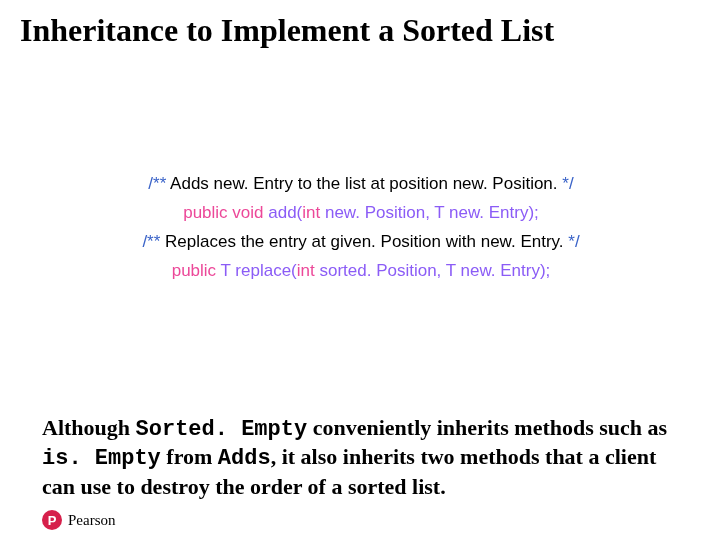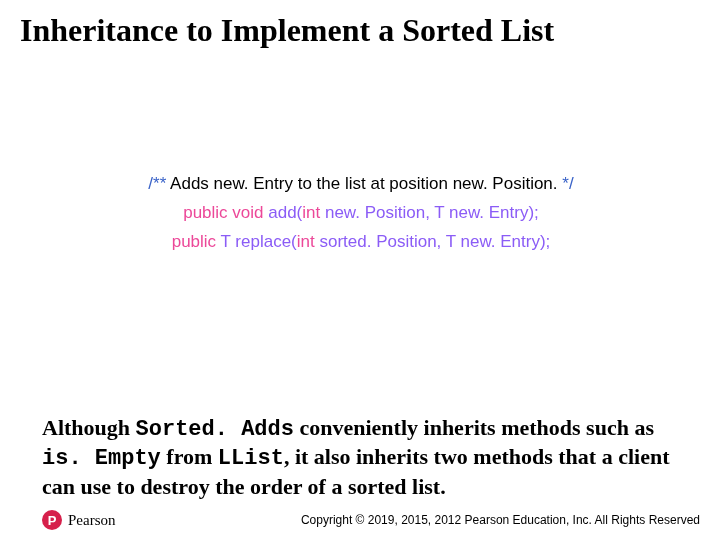--- a/index.html
+++ b/index.html
@@ -99,28 +99,28 @@
 </head>
 <body>
 
 <div class="slide">
 
   <div class="title">Inheritance to Implement  a Sorted List</div>
 
   <div class="code-block">
     <div class="code-line"><span class="comment-slash">/**</span><span class="comment-text"> Adds new. Entry to the list at position new. Position. </span><span class="comment-slash">*/</span></div>
     <div class="code-line"><span class="kw">public</span><span class="plain"> </span><span class="kw">void</span><span class="plain"> add(</span><span class="kw">int</span><span class="plain"> new. Position, T new. Entry);</span></div>
+    <div class="code-line"><span class="comment-slash">/**</span><span class="comment-text"> Replaces the entry at given. Position with new. Entry. </span><span class="comment-slash">*/</span></div>
     <div class="code-line"><span class="kw">public</span><span class="plain"> T replace(</span><span class="kw">int</span><span class="plain"> sorted. Position, T new. Entry);</span></div>
   </div>
 
   <div class="body-text">
-    <b><span>Although </span><span class="mono">Sorted. Adds</span><span> conveniently inherits methods such as </span><span class="mono">is. Empty</span><span> from </span><span class="mono">LList</span><span>, it also inherits two methods that a client can use to destroy the order of a sorted list.</span></b>
+    <b><span>Although </span><span class="mono">Sorted. Empty</span><span> conveniently inherits methods such as </span><span class="mono">is. Empty</span><span> from </span><span class="mono">Adds</span><span>, it also inherits two methods that a client can use to destroy the order of a sorted list.</span></b>
   </div>
 
   <div class="footer">
     <div class="logo">
       <div class="logo-circle">P</div>
       <div class="logo-text">Pearson</div>
     </div>
-    <div class="copyright">Copyright © 2019, 2015, 2012 Pearson Education, Inc. All Rights Reserved</div>
   </div>
 
 </div>
 
 </body></html>

